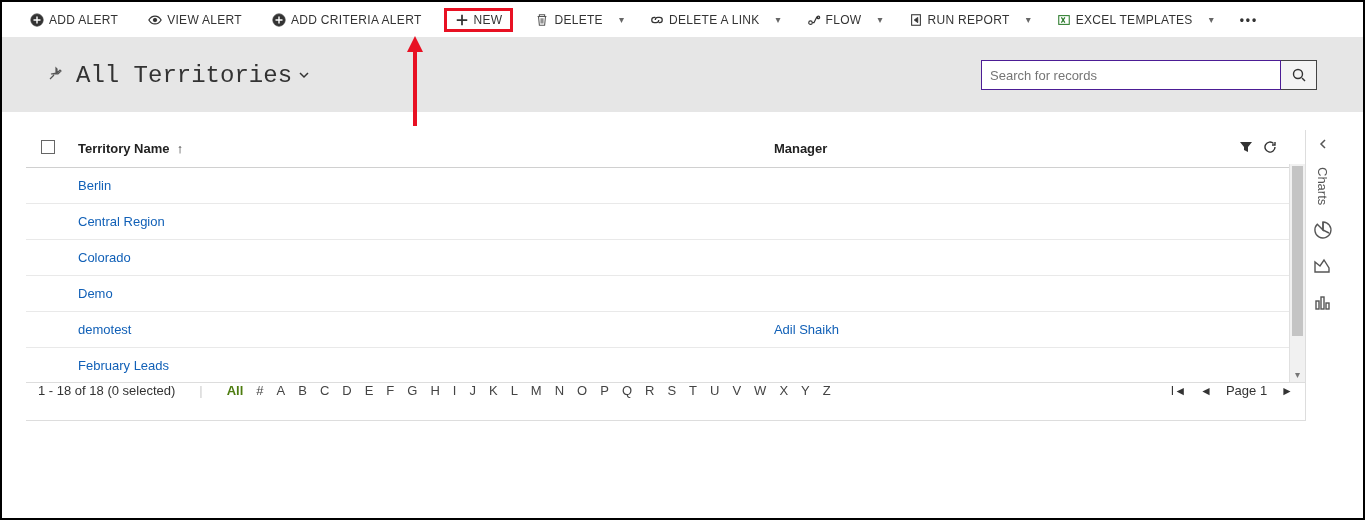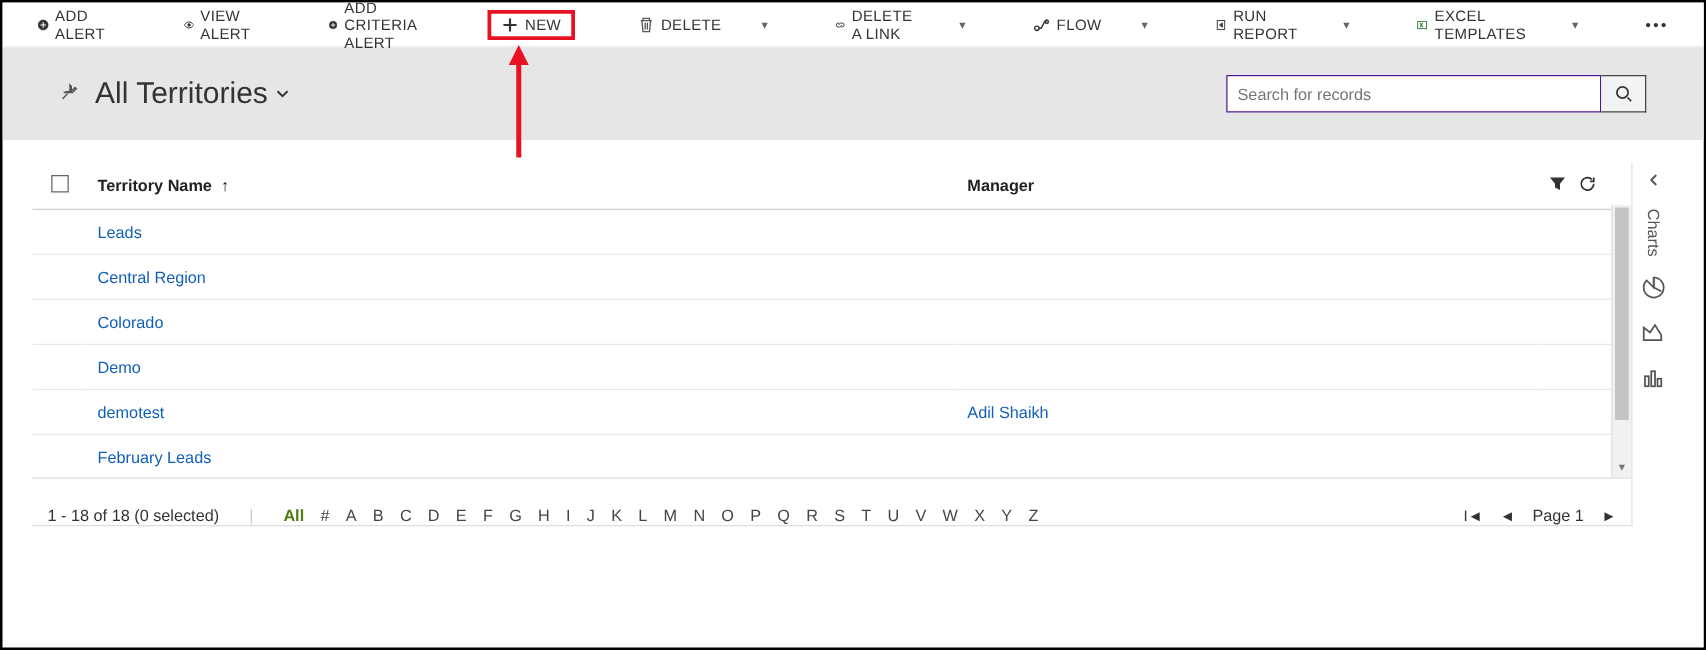--- a/index.html
+++ b/index.html
@@ -12,21 +12,21 @@
     width: 1365px;
     height: 520px;
     border: 2px solid #000;
     overflow: hidden;
   }
   .toolbar {
     display: flex;
     align-items: center;
     height: 36px;
     padding: 0 20px;
-    gap: 20px;
+    gap: 4px;
     background: #fff;
     border-bottom: 1px solid #e6e6e6;
   }
   .tb-btn {
     display: inline-flex;
     align-items: center;
     gap: 5px;
     padding: 4px 8px;
     cursor: pointer;
     font-size: 12px;
@@ -55,20 +55,21 @@
     padding: 0 30px 0 46px;
   }
   .pin { margin-right: 12px; color: #555; }
   .viewname {
     font-size: 24px;
     font-weight: 300;
     color: #333;
     display: inline-flex;
     align-items: center;
     gap: 6px;
+    font-family: Liberation Mono, monospace;
   }
   .searchwrap {
     margin-left: auto;
     display: flex;
     align-items: center;
     margin-right: 16px;
   }
   .searchbox {
     width: 300px;
     height: 30px;
@@ -174,21 +175,21 @@
     color: #777;
   }
   .grid-scroll .arr.bot { bottom: 0; }
   .footer {
     position: absolute;
     left: 0; right: 0; bottom: 0;
     height: 38px;
     border-top: 1px solid #ddd;
     background: #fff;
     display: flex;
-    align-items: flex-end;
+    align-items: flex-start;
     padding: 0 12px;
     font-size: 13px;
   }
   .footer .status { color: #333; }
   .footer .divider { margin: 0 24px; color: #ccc; }
   .alpha { display: flex; gap: 13px; align-items: center; }
   .alpha span { cursor: pointer; color: #444; }
   .alpha span.active { color: #4d7c0f; font-weight: 600; }
   .pager { margin-left: auto; display: flex; align-items: center; gap: 14px; }
   .pager .nav { cursor: pointer; color: #333; font-size: 12px; }
@@ -336,21 +337,21 @@
                     <path d="M12 7a5 5 0 1 1-1.5-3.5M12 2v3h-3" fill="none" stroke="#333" stroke-width="1.4"></path>
                   </svg>
               </span>
             </span>
           </th>
         </tr>
       </thead>
       <tbody id="grid-body">
           <tr>
             <td></td>
-            <td><span class="link">Leads</span></td>
+            <td><span class="link">Berlin</span></td>
             <td></td>
             <td></td>
           </tr>
           <tr>
             <td></td>
             <td><span class="link">Central Region</span></td>
             <td></td>
             <td></td>
           </tr>
           <tr>

